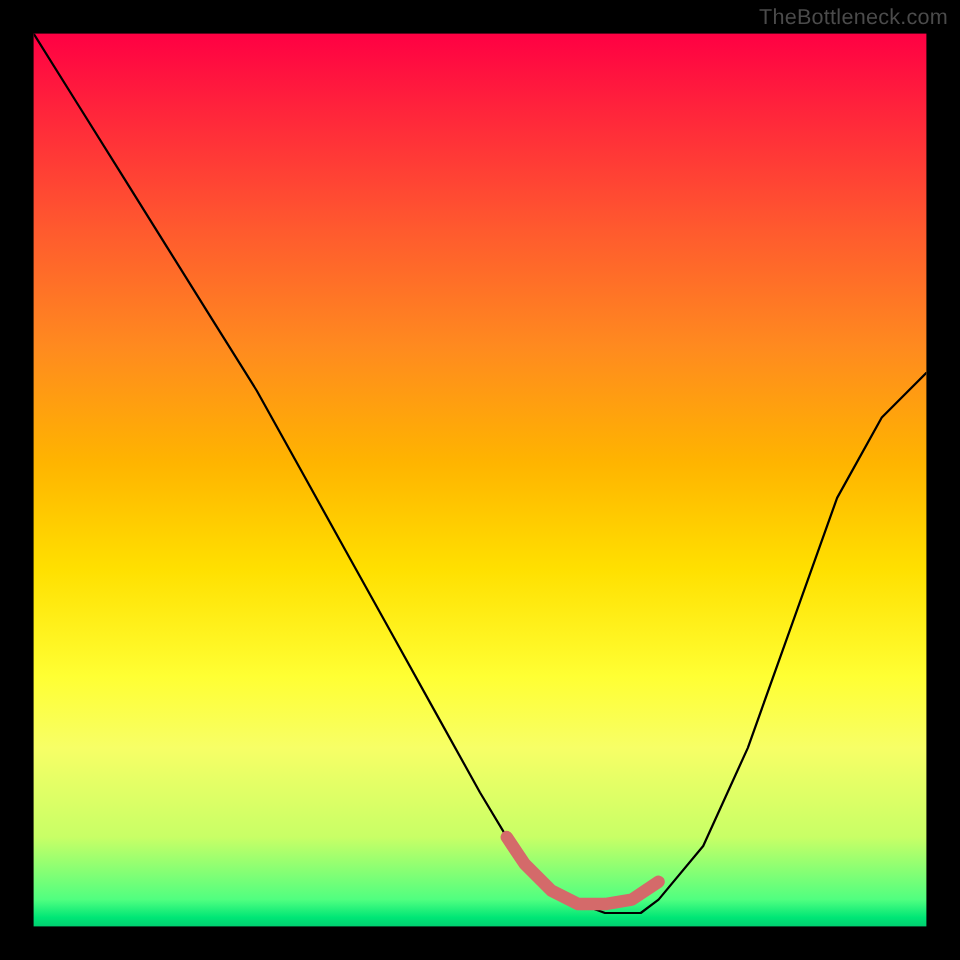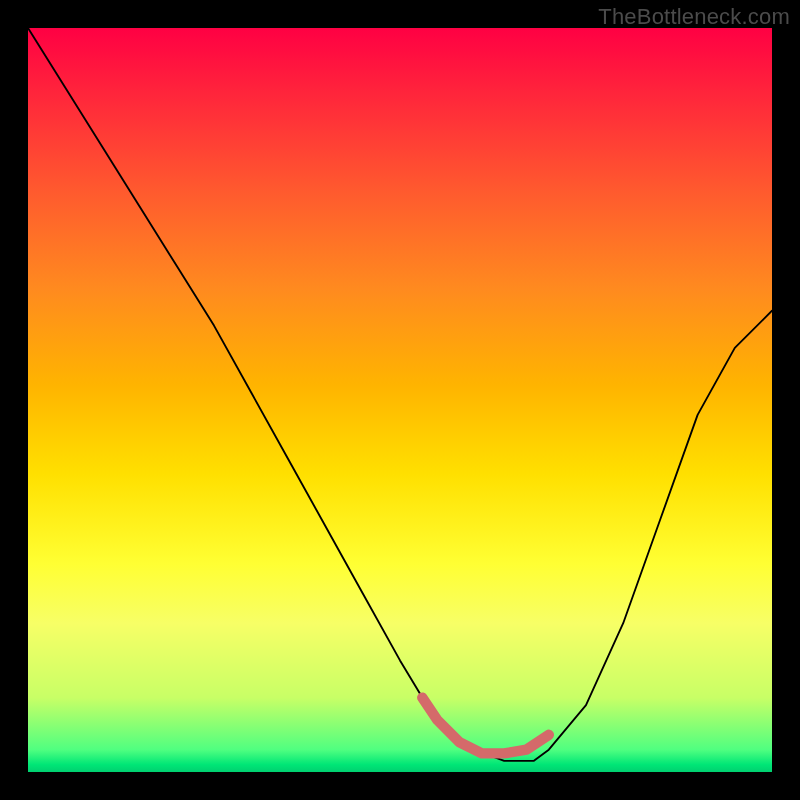--- a/index.html
+++ b/index.html
@@ -42,21 +42,21 @@
     position: absolute;
     inset: 0;
     width: 100%;
     height: 100%;
   }
   .watermark {
     position: absolute;
     top: 4px;
     right: 10px;
     color: #4b4b4b;
-    font-size: 22px;
+    font-size: 18px;
     letter-spacing: 0.2px;
     user-select: none;
   }
 </style>
 </head>
 <body>
 
 <div class="frame">
   <div class="plot">
     <svg viewBox="0 0 100 100" preserveAspectRatio="none">

